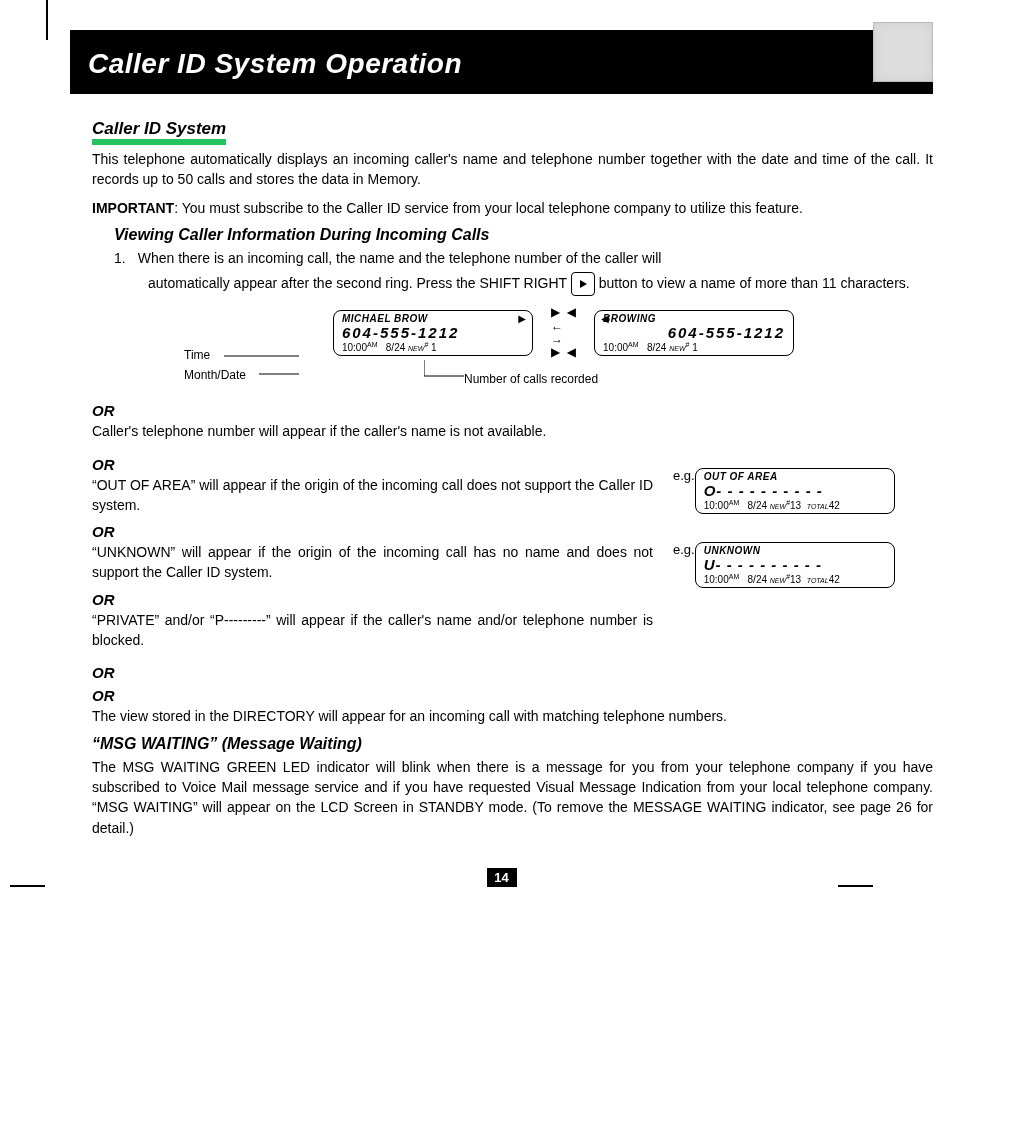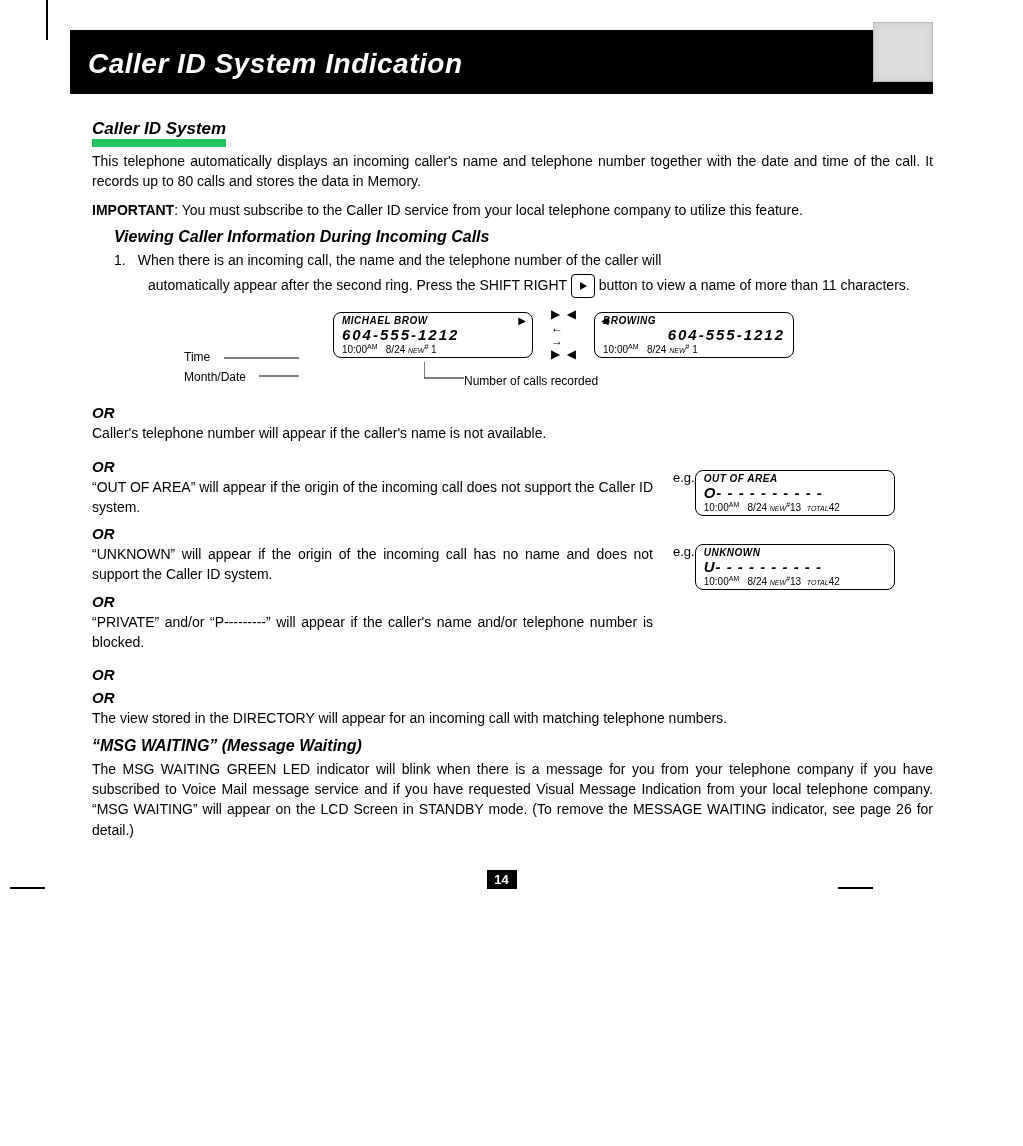--- a/index.html
+++ b/index.html
@@ -57,21 +57,21 @@
     width: 60px;
     height: 60px;
     background: #ddd;
     border: 1px solid #bbb;
     box-shadow: inset 0 0 10px #ccc;
   }
   .h2 {
     font-size: 17px;
     font-weight: bold;
     font-style: italic;
-    border-bottom: 8px solid #22c55e;
+    border-bottom: 6px solid #22c55e;
     display: inline-block;
     margin-bottom: 4px;
   }
   .para {
     font-size: 14px;
     line-height: 1.45;
     text-align: justify;
     margin-bottom: 8px;
   }
   .indent1 { margin-left: 22px; }
@@ -147,28 +147,28 @@
   .label-left { position:absolute; font-size:12px; text-align:right; }
 </style>
 </head>
 <body>
 
 <div class="page">
   <div class="crop-top"></div>
 
   <div class="banner-wrap">
     <div class="banner-black">
-      <span class="title">Caller ID System Indication</span>
+      <span class="title">Caller ID System Operation</span>
     </div>
     <div class="banner-box"></div>
   </div>
 
   <div class="indent1">
     <div class="h2">Caller ID System</div>
-    <div class="para">This telephone automatically displays an incoming caller's name and telephone number together with the date and time of the call. It records up to 80 calls and stores the data in Memory.</div>
+    <div class="para">This telephone automatically displays an incoming caller's name and telephone number together with the date and time of the call. It records up to 50 calls and stores the data in Memory.</div>
     <div class="para">
       <b>IMPORTANT</b><span>: You must subscribe to the Caller ID service from your local telephone company to utilize this feature.</span>
     </div>
 
     <div style="margin-left:22px;">
       <div class="h3">Viewing Caller Information During Incoming Calls</div>
       <div class="list-num">
         <span>1.</span>
         <span>When there is an incoming call, the name and the telephone number of the caller will</span>
       </div>

